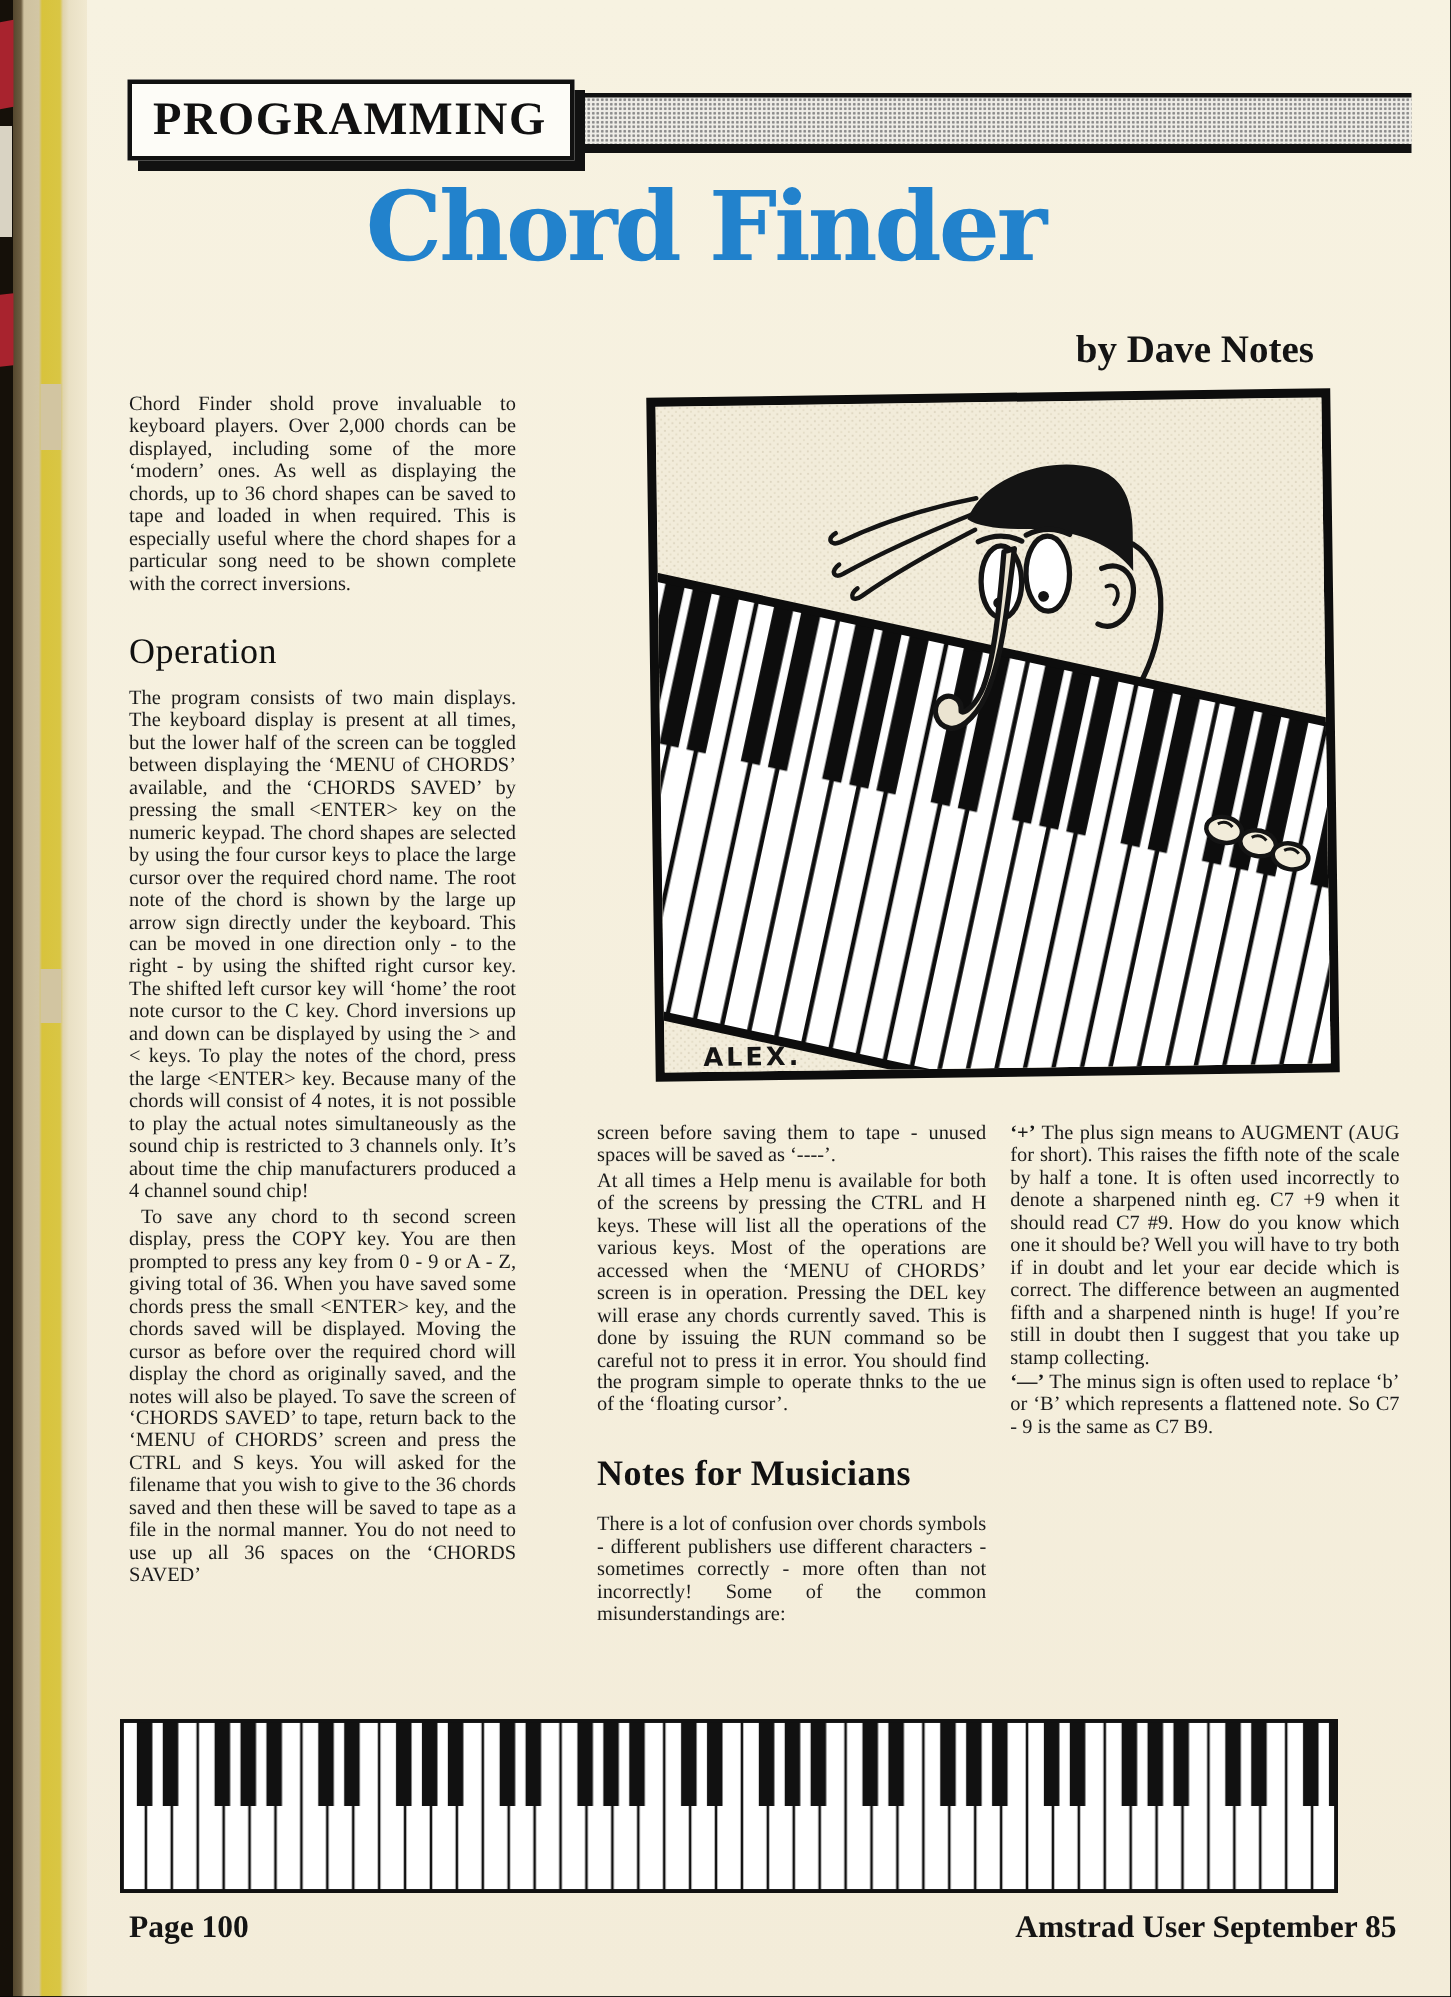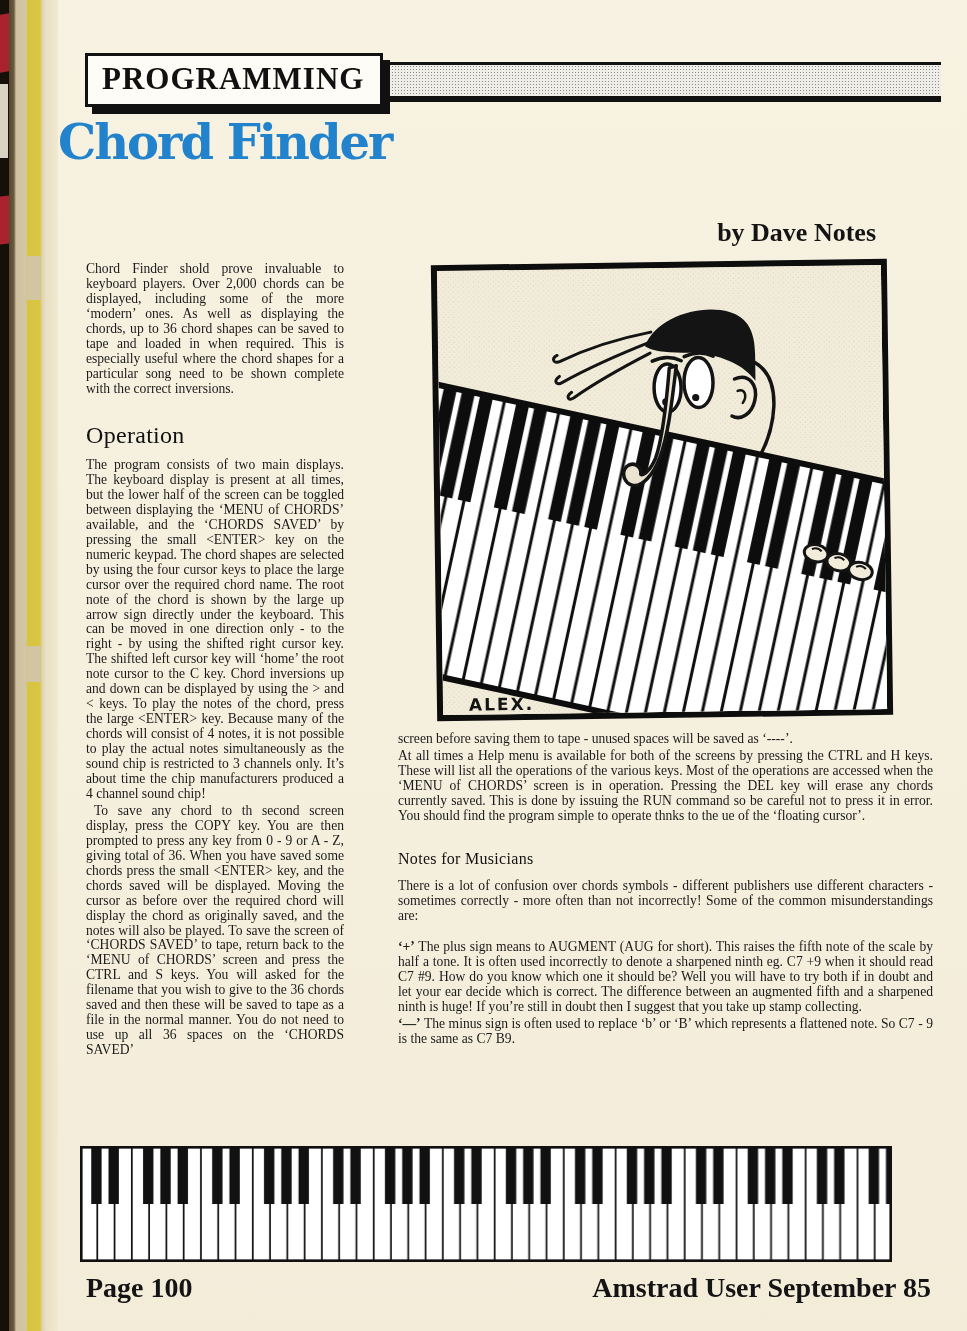--- a/index.html
+++ b/index.html
@@ -28,50 +28,50 @@
     background-image:radial-gradient(circle,#8a8a8a 0.8px, transparent 1px);
     background-size:3px 3px;
     border-top:3px solid #111; border-bottom:6px solid #111; }
   .prog-box { position:absolute; left:27px; top:53px; background:#fdfcf7;
     border:3px solid #111; box-shadow:7px 7px 0 #111;
     padding:5px 16px 7px 14px; }
   .prog-box span { font-weight:bold; font-size:31px; letter-spacing:1px; color:#111;
     font-family:"Liberation Serif", serif; }
 
   
-  .title { position:absolute; left:0; top:114px; width:824px; text-align:left;
-    font-family:"DejaVu Serif", serif; font-weight:bold; font-size:48px;
+  .title { position:absolute; left:0; top:114px; width:824px; text-align:center;
+    font-family:"DejaVu Serif", serif; font-weight:bold; font-size:64px;
     letter-spacing:-2px; color:#2282cc; }
   .byline { position:absolute; right:91px; top:218px; font-weight:bold; font-size:26px; color:#141414; }
 
   
   .main { position:absolute; left:28px; right:34px; top:262px; display:flex; gap:30px; }
   .col-left { width:258px; }
   .right-wrap { flex:1; }
 
   .bodytext, .bodytext p { font-size:13.6px; line-height:1.1; text-align:justify; color:#1a1a1a; }
   .bodytext p + p { margin-top:2px; }
   p.indent { text-indent:8px; }
   h2.subhead { font-size:24px; font-weight:normal; color:#111; margin:25px 0 10px 0; letter-spacing:0.3px; }
-  h2.subhead2 { font-size:16px; font-weight:normal; color:#111; margin:26px 0 12px 0; letter-spacing:0.3px; }
+  h2.subhead2 { font-size:24px; font-weight:bold; color:#111; margin:26px 0 12px 0; letter-spacing:0.3px; }
   .lead { font-weight:bold; }
 
   
   .cartoon { margin-left:60px; width:456px; height:456px; border:6px solid #0d0d0d;
     background:#f2ecda; transform:rotate(-0.8deg); overflow:hidden; }
-  .two-cols { display:flex; gap:16px; padding-left:24px; margin-top:14px;flex-direction:column; }
+  .two-cols { display:flex; gap:16px; padding-left:24px; margin-top:30px; }
   .two-cols .col { flex:1; }
 
   
   .keyboard { position:absolute; left:22px; top:1146px; width:812px; height:116px; }
   .keyboard svg { width:100%; height:100%; display:block; }
 
   
   .footer { position:absolute; left:28px; right:36px; top:1272px; display:flex;
-    justify-content:space-between; font-weight:bold; font-size:28px; color:#141414; }
+    justify-content:space-between; font-weight:bold; font-size:21px; color:#141414; }
 </style>
 </head>
 <body>
 
 <div class="stage">
   <div class="spine">
     <div class="spine-red1"></div>
     <div class="spine-white"></div>
     <div class="spine-red2"></div>
     <div class="spine-gap1"></div>

